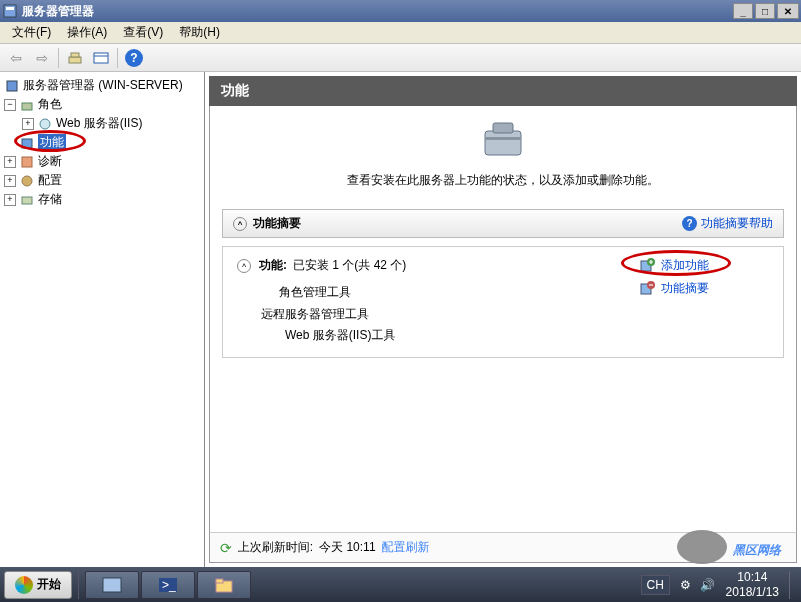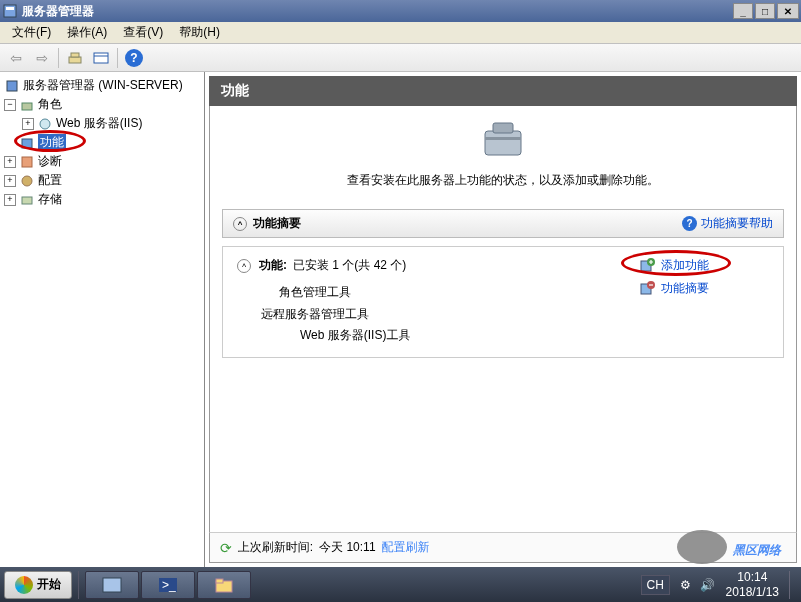--- a/index.html
+++ b/index.html
@@ -213,21 +213,21 @@
       <div class="detail-box">
         <div class="detail-left">
           <div class="feature-title">
             <span class="summary-toggle">˄</span>
             <b>功能:</b>
             <span>已安装 1 个(共 42 个)</span>
           </div>
           <div class="feature-list">
             <div style="margin-left:18px;">角色管理工具</div>
             <div>远程服务器管理工具</div>
-            <div style="margin-left:39px;">Web 服务器(IIS)工具</div>
+            <div style="margin-left:24px;">Web 服务器(IIS)工具</div>
           </div>
         </div>
         <div class="detail-right" style="position:relative;">
           <div class="action-link">
             <span class="act-icon">
                 <svg width="16" height="16">
                   <rect x="2" y="4" width="10" height="10" fill="#8cb8e8" stroke="#457"></rect>
                   <circle cx="12" cy="5" r="4" fill="#4a9b4a"></circle>
                   <path d="M12 3v4M10 5h4" stroke="#fff" stroke-width="1.2"></path>
                 </svg>

